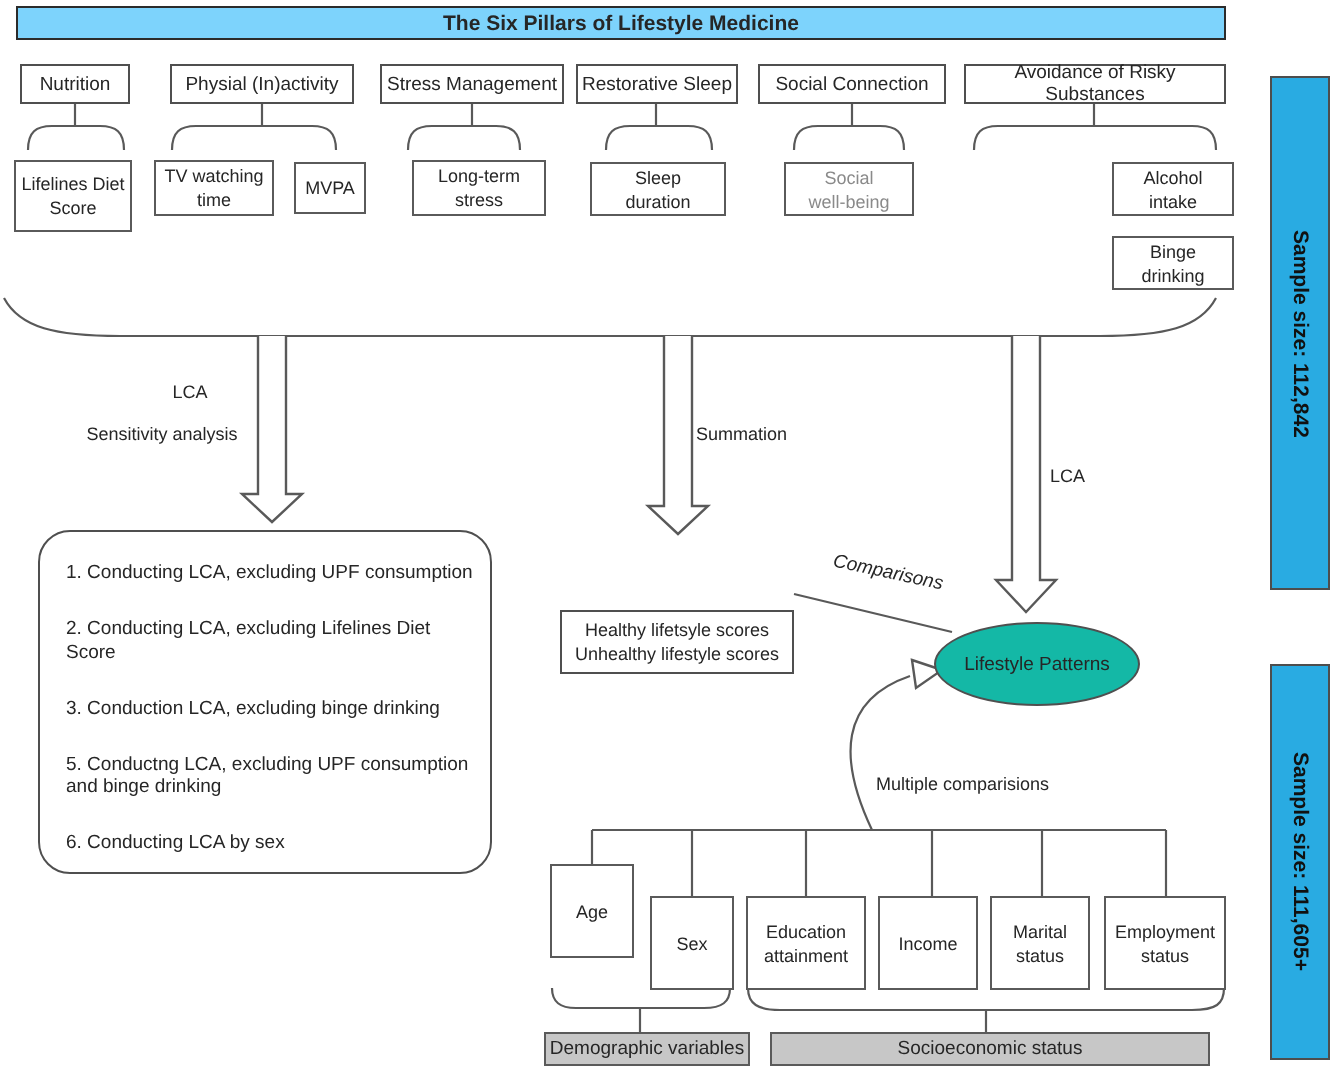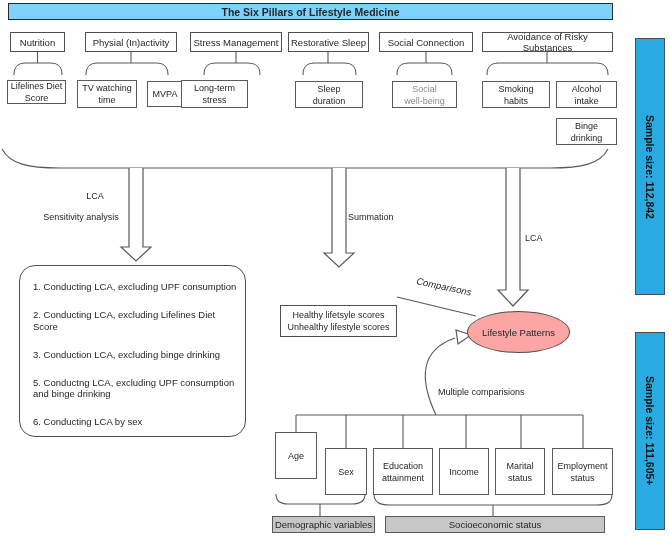--- a/index.html
+++ b/index.html
@@ -32,21 +32,21 @@
     padding:15px 8px 8px 13px;font-size:9.5px;line-height:11.5px;
   }
   .round-list .item{margin-bottom:16.5px;}
   .round-list .item:last-child{margin-bottom:0;}
   .scores-box{
     background:#fff;border:1px solid #4f4f4f;
     display:flex;flex-direction:column;align-items:center;justify-content:center;
     font-size:9px;line-height:12px;text-align:center;margin-top:28px;
   }
   .ellipse{
-    background:#fca5a5;border:1px solid #4f4f4f;border-radius:50%;
+    background:#14b8a6;border:1px solid #4f4f4f;border-radius:50%;
     display:flex;align-items:center;justify-content:center;
     font-size:9.5px;text-align:right;
   }
   .cov-box{
     background:#fff;border:1px solid #5a5a5a;
     display:flex;align-items:center;justify-content:center;
     font-size:9px;text-align:center;line-height:12px;white-space:pre-line;
   }
   .group-bar{
     background:#C7C7C7;border:1px solid #5a5a5a;
@@ -111,33 +111,31 @@
   <div class="abs pillar" style="left:288px;top:32px;width:81px;height:20px;">
       <span>Restorative Sleep</span>
     </div>
   <div class="abs pillar" style="left:379px;top:32px;width:94px;height:20px;">
       <span>Social Connection</span>
     </div>
   <div class="abs pillar" style="left:482px;top:32px;width:131px;height:20px;">
       <span>Avoidance of Risky Substances</span>
     </div>
 
-  <div class="abs indicator" style="left:7px;top:80px;width:59px;height:24px;"><span>Lifelines Diet
+  <div class="abs indicator" style="left:7px;top:80px;width:59px;height:36px;"><span>Lifelines Diet
 Score</span></div>
   <div class="abs indicator" style="left:77px;top:80px;width:60px;height:28px;"><span>TV watching
 time</span></div>
   <div class="abs indicator" style="left:147px;top:81px;width:36px;height:26px;"><span>MVPA</span></div>
-  <div class="abs indicator" style="left:181px;top:80px;width:67px;height:28px;"><span>Long-term
+  <div class="abs indicator" style="left:206px;top:80px;width:67px;height:28px;"><span>Long-term
 stress</span></div>
   <div class="abs indicator" style="left:295px;top:81px;width:68px;height:27px;"><span>Sleep
 duration</span></div>
   <div class="abs indicator muted" style="left:392px;top:81px;width:65px;height:27px;"><span>Social
 well-being</span></div>
-  <div class="abs indicator" style="left:482px;top:81px;width:68px;height:27px;"><span>Smoking
-habits</span></div>
   <div class="abs indicator" style="left:556px;top:81px;width:61px;height:27px;"><span>Alcohol
 intake</span></div>
   <div class="abs indicator" style="left:556px;top:118px;width:61px;height:27px;"><span>Binge
 drinking</span></div>
 
   <div class="abs flow-label center" style="left:80px;top:191px;width:30px;">LCA</div>
   <div class="abs flow-label center" style="left:36px;top:212px;width:90px;">Sensitivity analysis</div>
   <div class="abs flow-label" style="left:348px;top:212px;width:60px;">Summation</div>
   <div class="abs flow-label" style="left:525px;top:233px;width:30px;">LCA</div>
   <div class="abs flow-label italic center" style="left:409px;top:281px;width:70px;font-size:9.5px;transform:rotate(12deg);">Comparisons</div>

